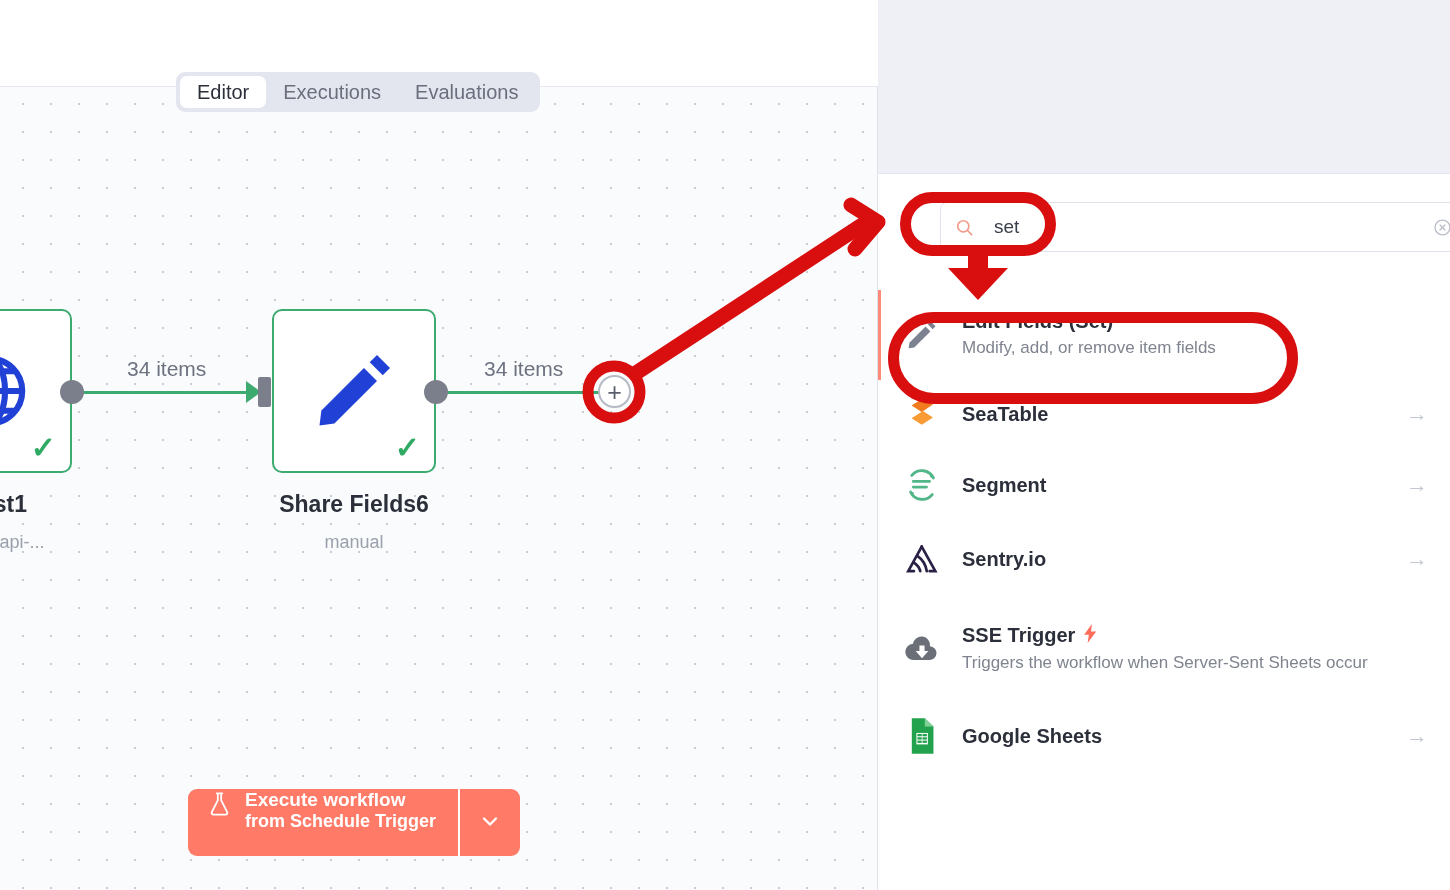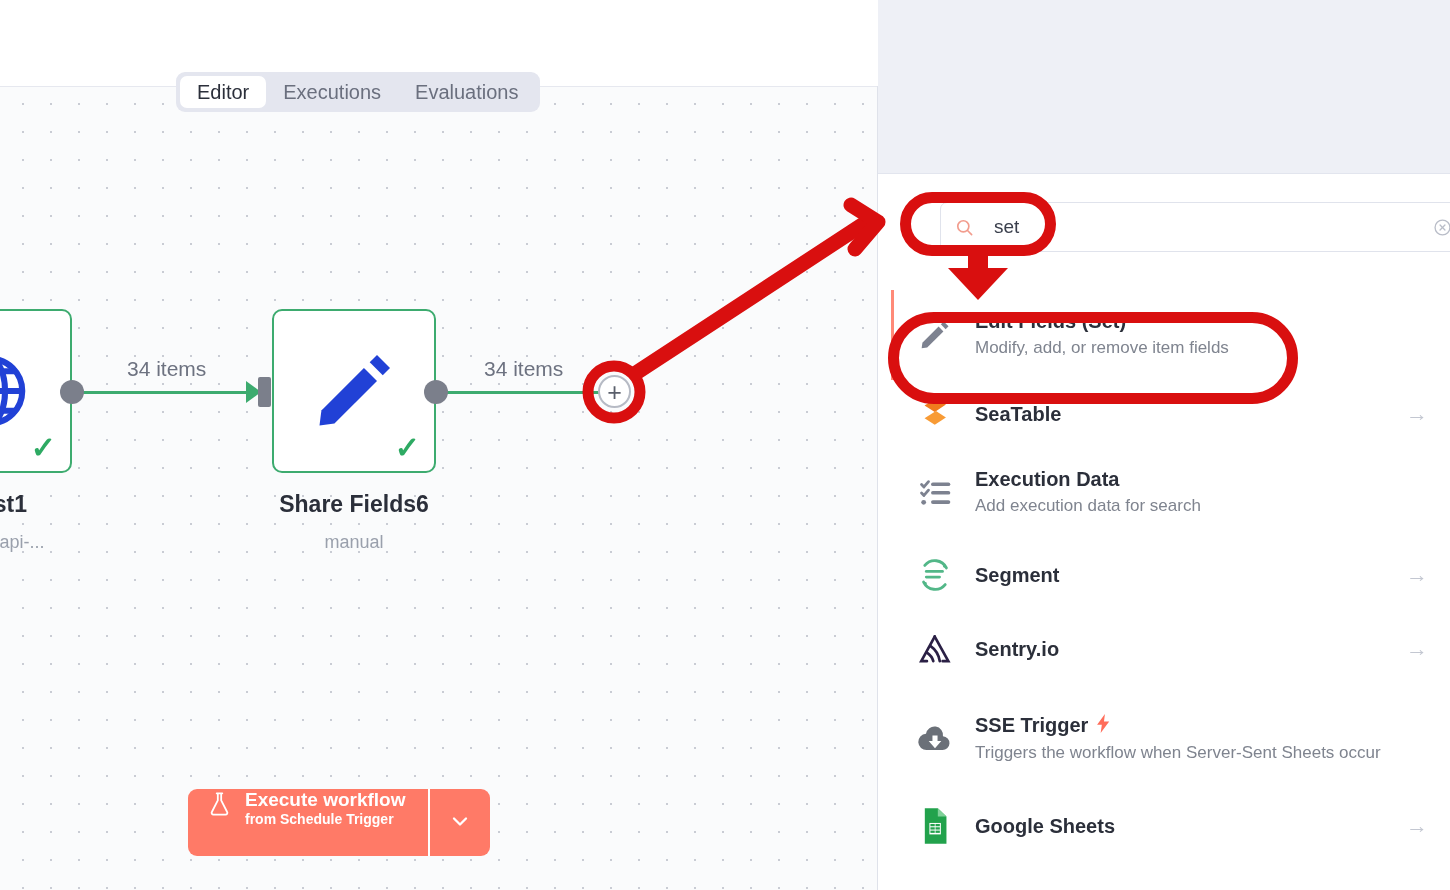--- a/index.html
+++ b/index.html
@@ -148,21 +148,21 @@
   .exec-wrap {
     position: absolute; left: 188px; top: 789px; display: flex;
     height: 67px; border-radius: 9px; overflow: hidden;
   }
   .exec-main {
     background: #ff7a67; display: flex; align-items: flex-start; gap: 12px;
     padding: 0 22px 0 18px; cursor: pointer; color: #fff;
   }
   .exec-texts { display: flex; flex-direction: column; line-height: 1.15; }
   .exec-t1 { font-size: 19px; font-weight: bold; }
-  .exec-t2 { font-size: 14px; font-weight: bold; }
+  .exec-t2 { font-size: 18px; font-weight: bold; }
   .exec-caret {
     background: #ff7a67; width: 62px; border-left: 2px solid #ffffff;
     display: flex; align-items: center; justify-content: center;
     color: #fff; cursor: pointer;
   }
 
   
   .panel {
     position: absolute; left: 878px; top: 0; width: 572px; height: 890px;
     background: #ffffff;
@@ -182,21 +182,21 @@
   }
   .search-icon { width: 19px; height: 19px; color: #f3a79a; flex: 0 0 auto; }
   .search-value {
     margin-left: 20px; font-size: 19px; color: #3a3f4c; flex: 1 1 auto;
   }
   .clear-icon { color: #b9bdc8; width: 21px; height: 21px; flex: 0 0 auto; }
 
   .results { position: absolute; left: 0; top: 290px; width: 572px; }
   .result {
     position: relative; display: flex; align-items: center;
-    padding: 0 22px 0 22px; min-height: 68px; cursor: pointer; margin-left: 13px;
+    padding: 0 22px 0 22px; min-height: 68px; cursor: pointer;
   }
   .result .sel-bar {
     position: absolute; left: 0; top: 0; width: 3px; height: 100%;
     background: transparent;
   }
   .result.selected .sel-bar { background: #ff8a78; }
   .r-icon {
     width: 44px; flex: 0 0 44px; display: flex; align-items: center;
     justify-content: center; margin-right: 18px;
   }
@@ -360,39 +360,20 @@
           </svg>
         </div>
         <div class="r-texts">
           <div class="r-title">
             <span>SeaTable</span>
           </div>
         </div>
         <div class="r-arrow">→</div>
       </div>
 
-      <div class="result" style="height:90px">
-        <div class="sel-bar"></div>
-        <div class="r-icon">
-          <svg width="34" height="34" viewBox="0 0 24 24" fill="none" stroke="#7d8290" stroke-width="2" stroke-linecap="round" stroke-linejoin="round">
-            <polyline points="2.5,6 4.2,7.7 7.4,4"></polyline>
-            <polyline points="2.5,12 4.2,13.7 7.4,10"></polyline>
-            <circle cx="4" cy="18.6" r="1.7" fill="#7d8290" stroke="none"></circle>
-            <line x1="10.5" y1="5.8" x2="21.5" y2="5.8" stroke-width="2.6"></line>
-            <line x1="10.5" y1="11.8" x2="21.5" y2="11.8" stroke-width="2.6"></line>
-            <line x1="10.5" y1="18.4" x2="21.5" y2="18.4" stroke-width="2.6"></line>
-          </svg>
-        </div>
-        <div class="r-texts">
-          <div class="r-title">
-            <span>Execution Data</span>
-          </div>
-          <div class="r-sub">Add execution data for search</div>
-        </div>
-      </div>
 
       <div class="result" style="height:74px">
         <div class="sel-bar"></div>
         <div class="r-icon">
           <svg width="36" height="36" viewBox="0 0 24 24" fill="none" stroke="#52b788" stroke-width="1.9" stroke-linecap="round">
             <path d="M19.6 7.3 A8.6 8.6 0 0 0 5.2 5.6"></path>
             <path d="M4.4 16.7 A8.6 8.6 0 0 0 18.8 18.4"></path>
             <line x1="6.2" y1="9.6" x2="17" y2="9.6"></line>
             <line x1="6.2" y1="13.4" x2="15" y2="13.4"></line>
             <circle cx="18.3" cy="6.2" r="0.9" fill="#52b788" stroke="none"></circle>

